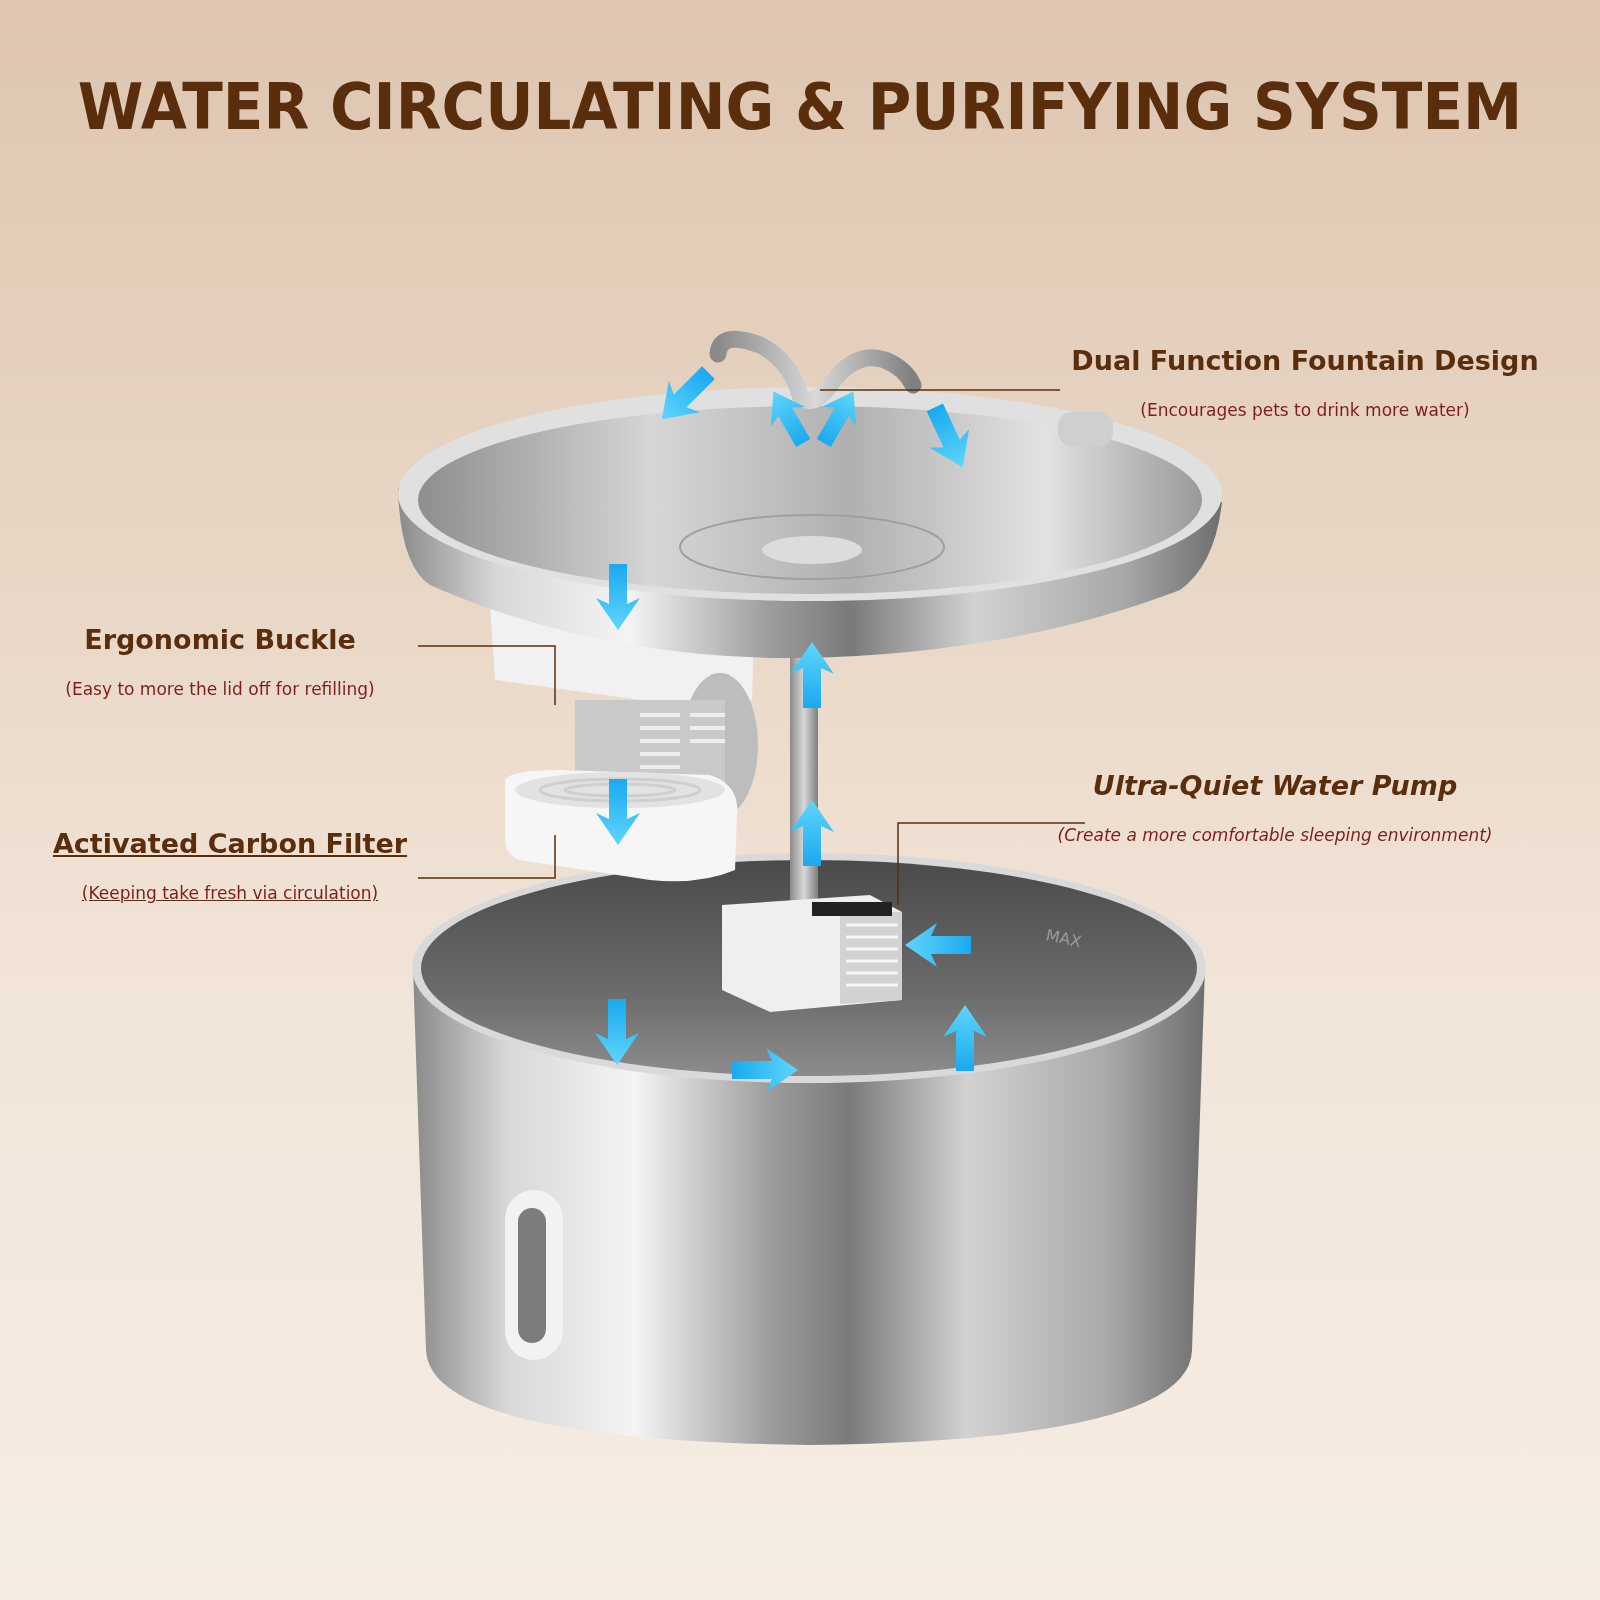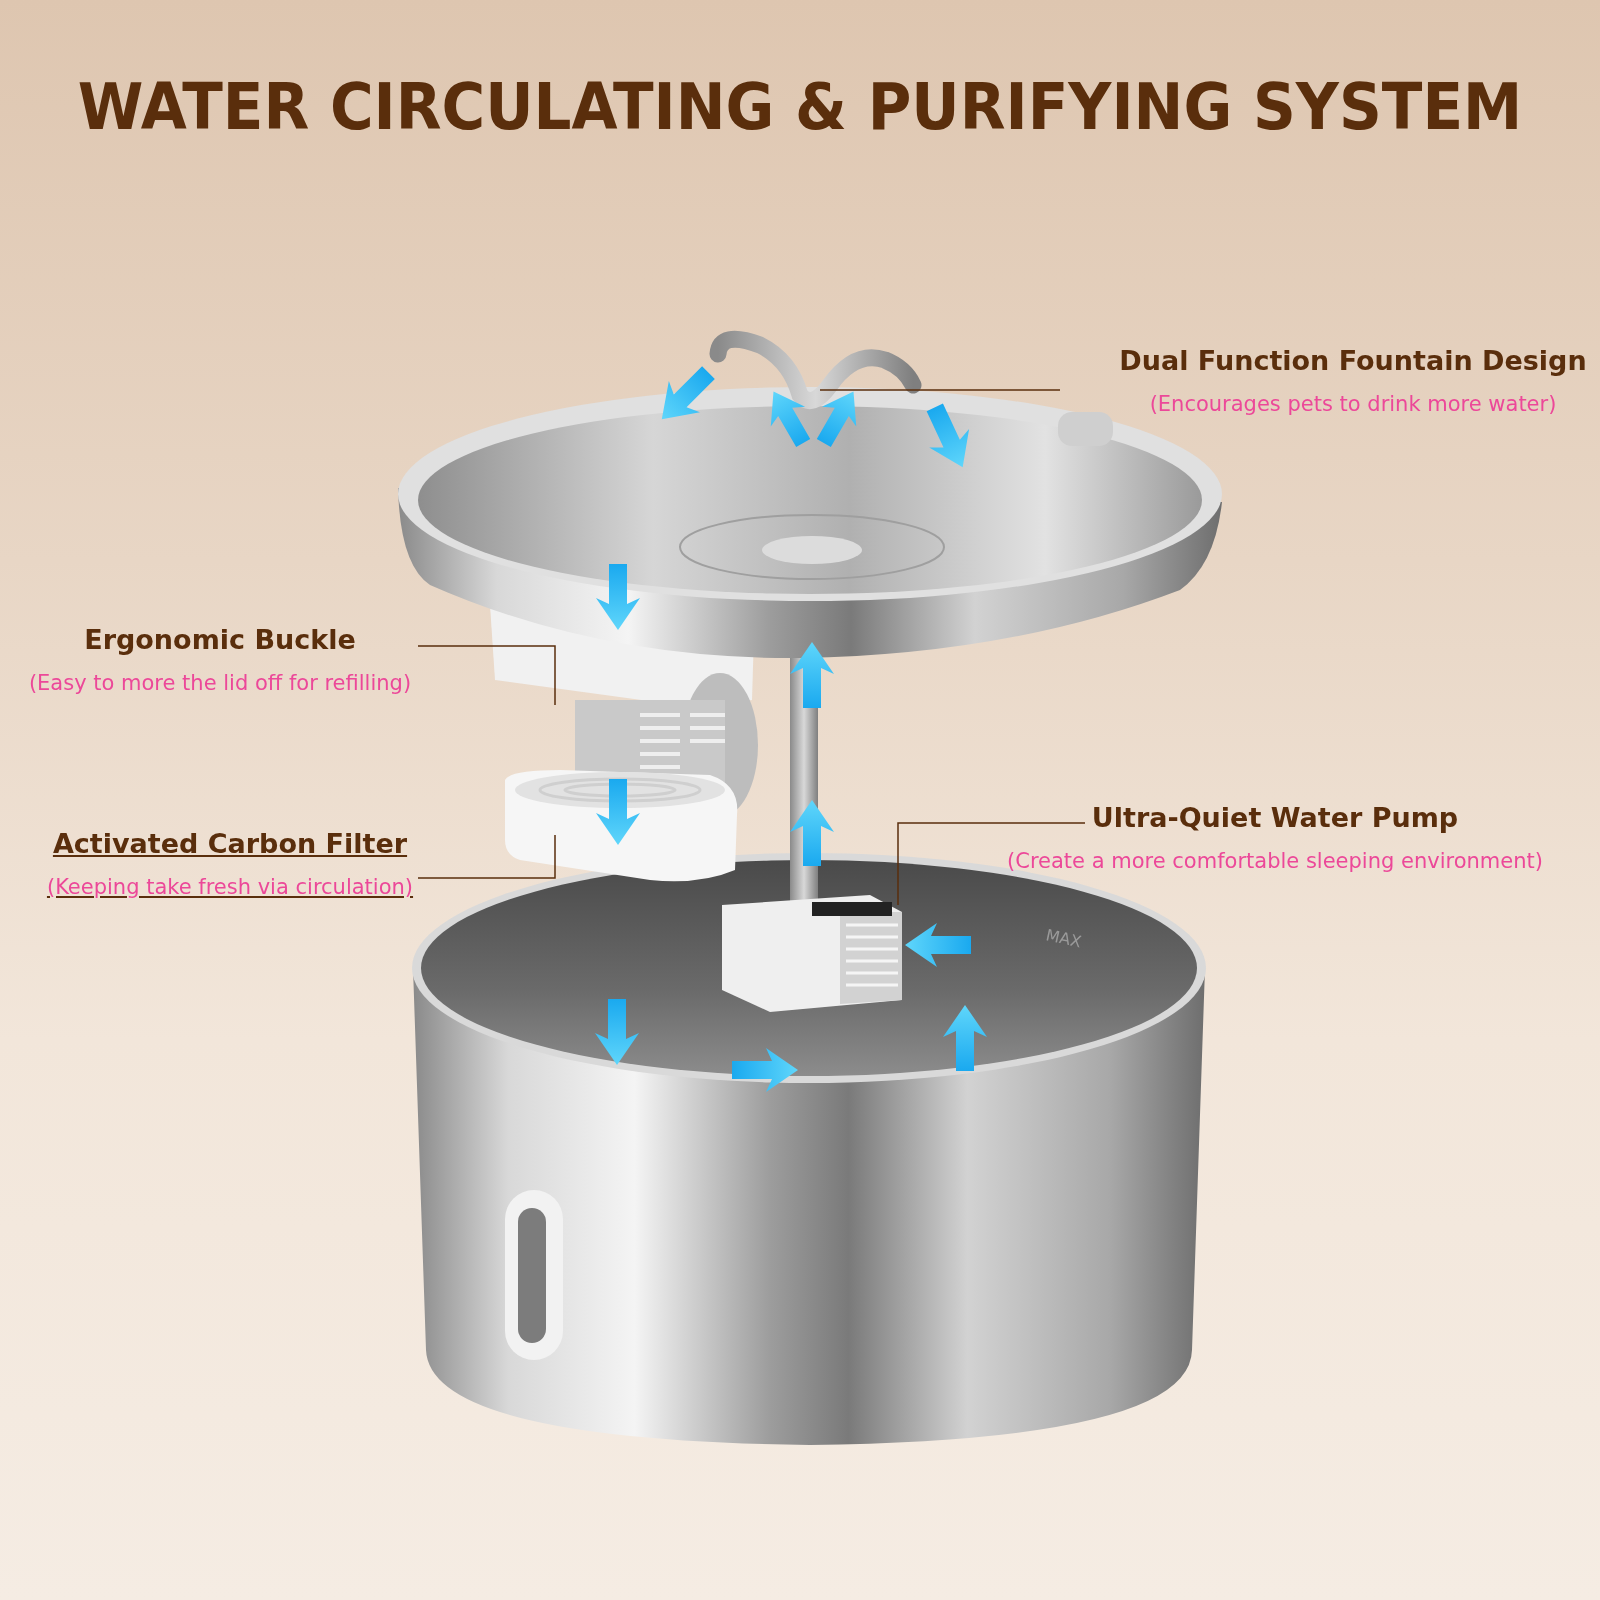--- a/index.html
+++ b/index.html
@@ -8,21 +8,21 @@
     background: linear-gradient(180deg, #dec6b0 0%, #e8d6c5 35%, #f2e6da 65%, #f5ece3 100%);
     font-family: "Liberation Sans", "DejaVu Sans", sans-serif;
   }
   .title {
     position:absolute; left:0; top:70px; width:1600px; text-align:center;
     font-family: "DejaVu Sans", sans-serif; font-weight:bold;
     font-size:64px; letter-spacing:0px; color:#5a2e0c; transform:scaleX(0.93);
   }
   .label { position:absolute; color:#5a2e0c; }
   .label .head { font-family:"DejaVu Sans", sans-serif; font-weight:bold; font-size:27px; white-space:nowrap; }
-  .label .sub { font-family:"DejaVu Sans", sans-serif; font-size:21px; color:#ec4899; white-space:nowrap; margin-top:16px; }
+  .label .sub { font-family:"DejaVu Sans", sans-serif; font-size:17px; color:#7f1d1d; white-space:nowrap; margin-top:24px; }
   .label.right { text-align:center; }
   .label.left { text-align:center; }
   svg.art { position:absolute; left:0; top:0; }
 </style>
 </head>
 <body>
 
 <div class="title">WATER CIRCULATING &amp; PURIFYING SYSTEM</div>
 
 <svg class="art" width="1600" height="1600" viewBox="0 0 1600 1600">
@@ -143,31 +143,31 @@
     <use href="#arrow" transform="translate(618,815)"></use>
     <use href="#arrow" transform="translate(812,672) rotate(180)"></use>
     <use href="#arrow" transform="translate(812,830) rotate(180)"></use>
     <use href="#arrow" transform="translate(935,945) rotate(90)"></use>
     <use href="#arrow" transform="translate(617,1035)"></use>
     <use href="#arrow" transform="translate(768,1070) rotate(-90)"></use>
     <use href="#arrow" transform="translate(965,1035) rotate(180)"></use>
   </g>
 </svg>
 
-<div class="label right" style="left:1118px; top:345px; width:470px;">
+<div class="label right" style="left:1070px; top:345px; width:470px;">
   <div class="head">Dual Function Fountain Design</div>
   <div class="sub">(Encourages pets to drink more water)</div>
 </div>
 
 <div class="label left" style="left:20px; top:624px; width:400px;">
   <div class="head">Ergonomic Buckle</div>
   <div class="sub">(Easy to more the lid off for refilling)</div>
 </div>
 
 <div class="label left" style="left:20px; top:828px; width:420px;text-decoration:underline;">
   <div class="head">Activated Carbon Filter</div>
   <div class="sub">(Keeping take fresh via circulation)</div>
 </div>
 
-<div class="label right" style="left:985px; top:802px; width:580px;">
+<div class="label right" style="left:985px; top:770px; width:580px;font-style:italic;">
   <div class="head">Ultra-Quiet Water Pump</div>
   <div class="sub">(Create a more comfortable sleeping environment)</div>
 </div>
 
 </body></html>

